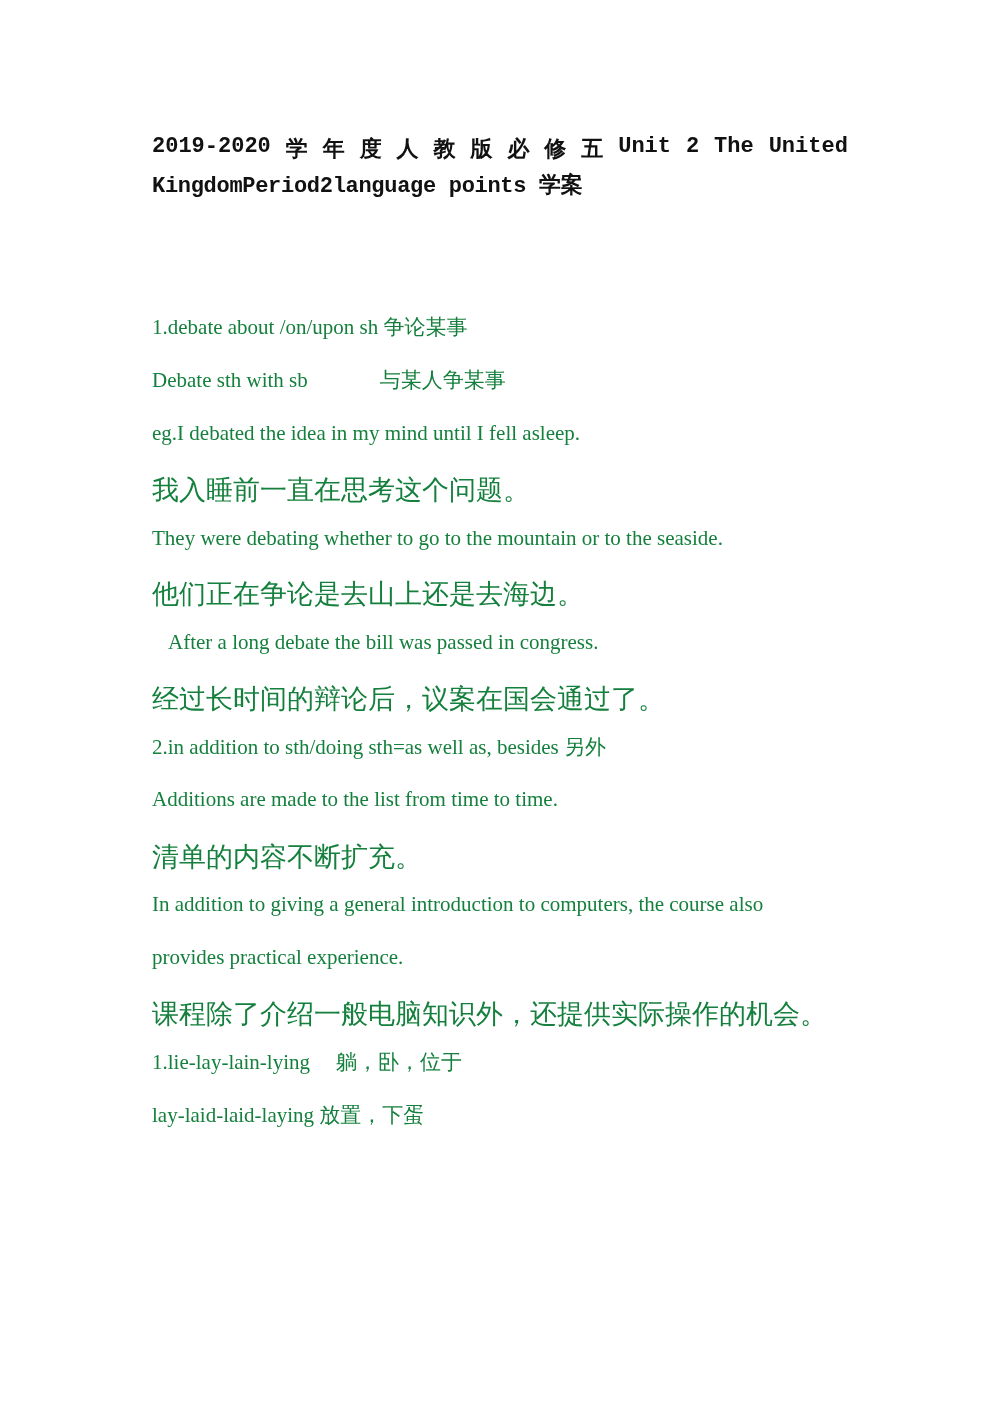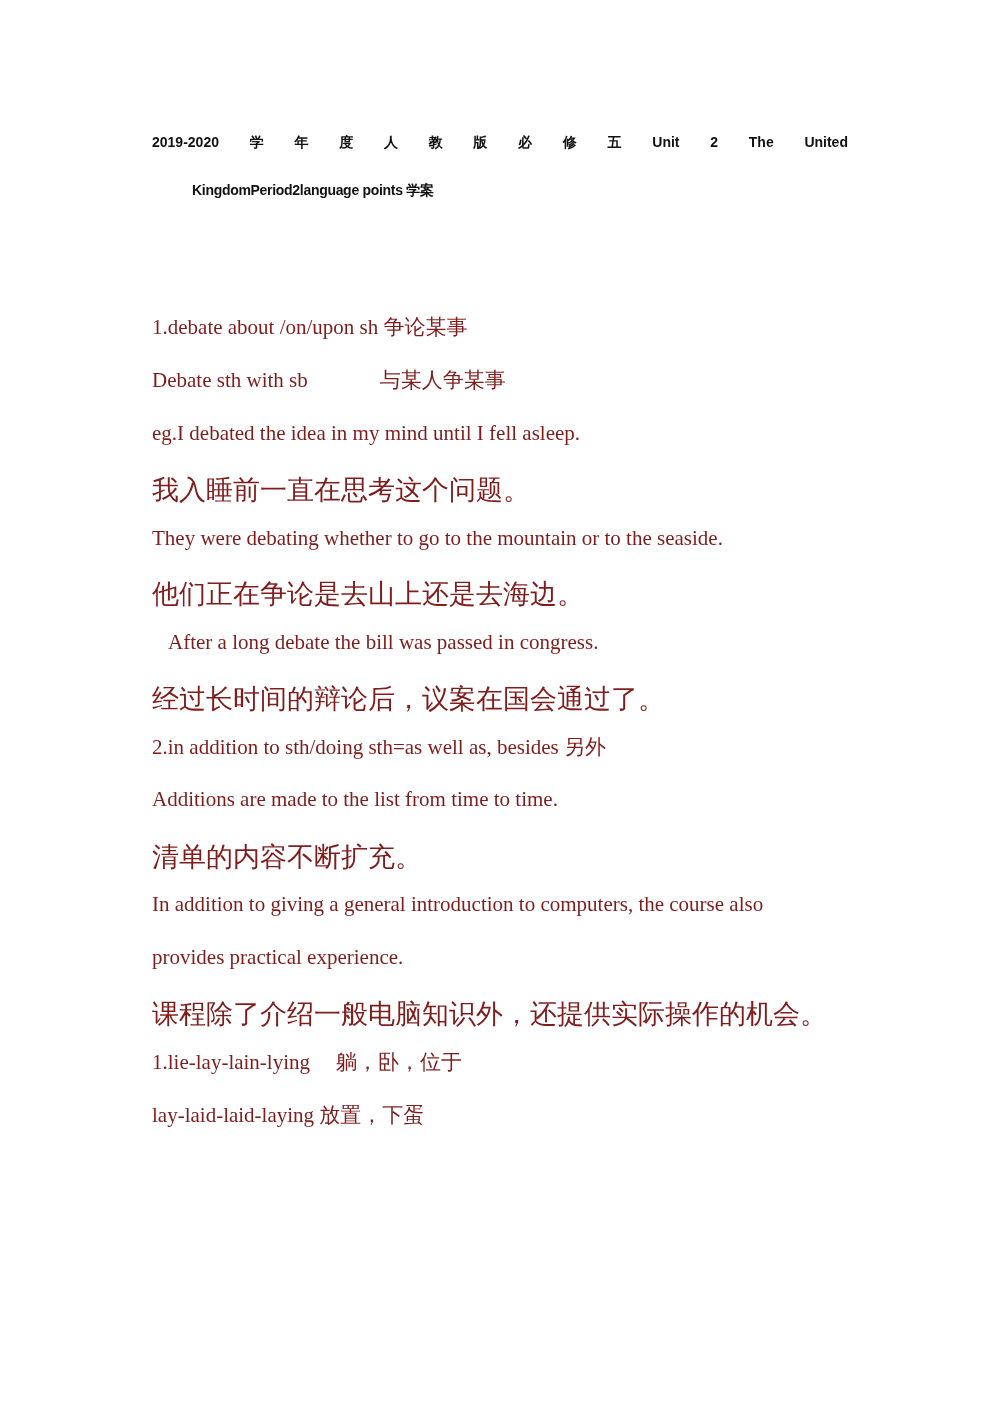--- a/index.html
+++ b/index.html
@@ -17,46 +17,45 @@
     .page {
       position: absolute;
       left: 0; top: 0;
       width: 1000px;
       height: 1414px;
       background: #ffffff;
     }
     .title-line {
       position: absolute;
       left: 152px;
-      font-family: Liberation Sans, sans-serif;
+      font-family: Liberation Mono, monospace;
       font-weight: bold;
-      font-size: 14px;
+      font-size: 22px;
       color: #111111;
       white-space: nowrap;
     }
     .title-line-1 {
       top: 134px;
       width: 696px;
       display: flex;
       justify-content: space-between;
     }
     .title-line-1 span {
       display: inline-block;
     }
     .title-line-2 {
-      top: 182px;
+      top: 170px;
       letter-spacing: -0.3px;
-      margin-left: 40px;
     }
     .line {
       position: absolute;
       left: 152px;
       font-family: "Liberation Serif", "DejaVu Serif", serif;
       font-size: 21px;
-      color: #7f1d1d;
+      color: #15803d;
       white-space: nowrap;
     }
     .line .zh {
       font-family: "DejaVu Sans", sans-serif;
       font-size: 21px;
     }
     .zh-line {
       font-family: "DejaVu Sans", sans-serif;
       font-size: 27px;
     }

